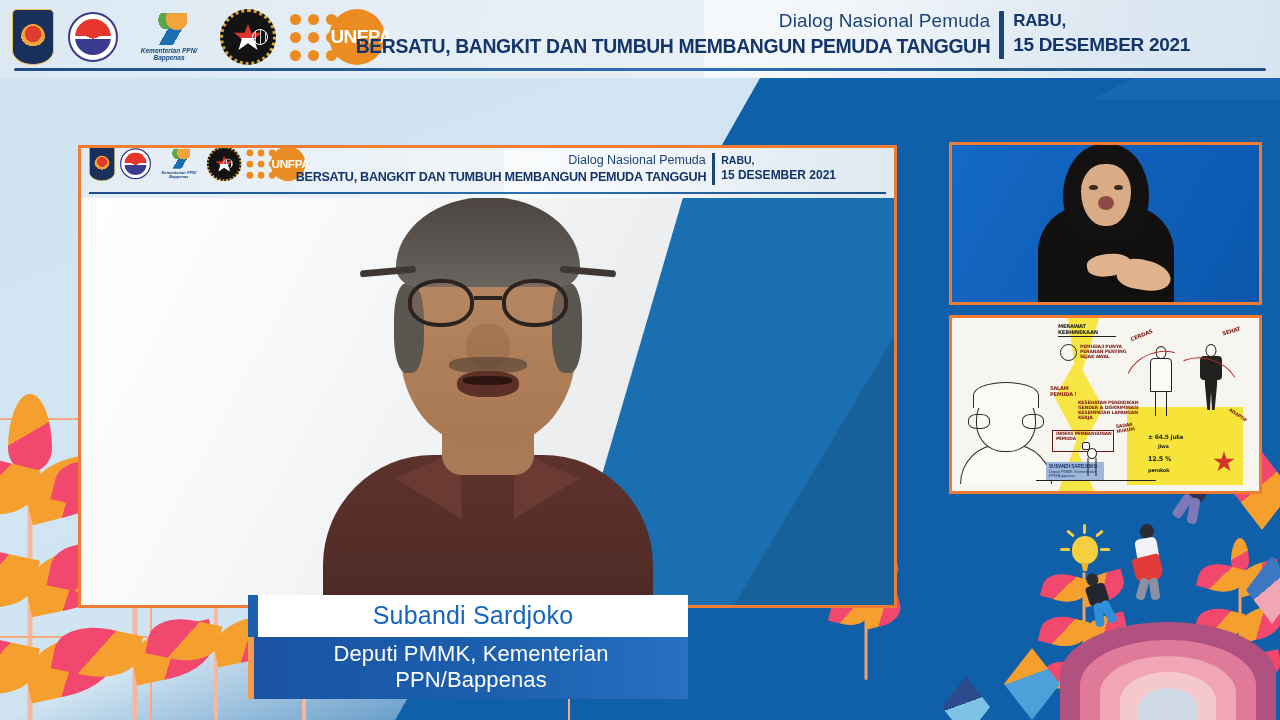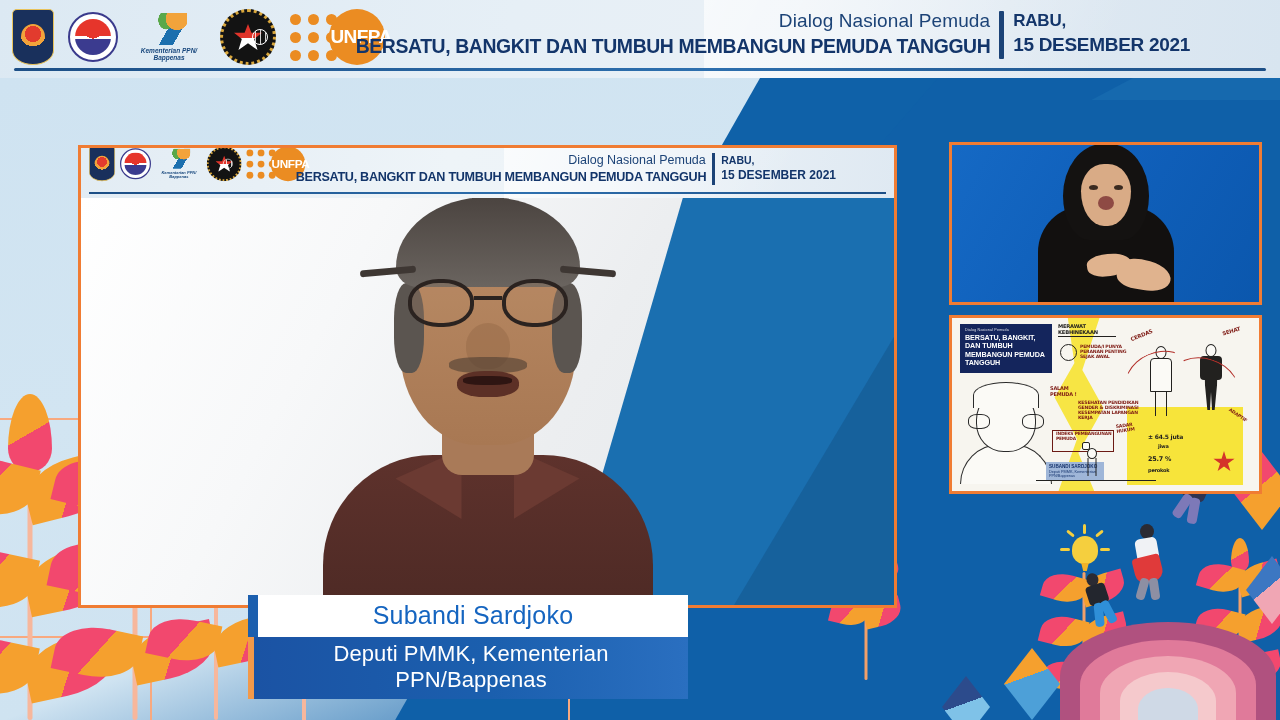--- a/index.html
+++ b/index.html
@@ -777,24 +777,20 @@
       <div class="ip-hand a"></div>
       <div class="ip-hand b"></div>
     </div>
   </div>
 
   <div class="tile tile-graphic">
     <div class="gr-canvas">
       <div class="gr-yellow-river"></div>
       <div class="gr-yellow-block"></div>
 
-      <div class="gr-title">
-        <div class="kicker">Dialog Nasional Pemuda</div>
-        <div class="main">BERSATU, BANGKIT, DAN TUMBUH MEMBANGUN PEMUDA TANGGUH</div>
-      </div>
 
       <div class="gr-portrait">
         <div class="gr-shoulders"></div>
         <div class="gr-face"></div>
         <div class="gr-hair"></div>
         <div class="gr-glass l"></div>
         <div class="gr-glass r"></div>
       </div>
 
       <div class="gr-label">
@@ -832,21 +828,21 @@
         <div class="gp-legs" style="top:36px; height:30px; background:#22211f; width:13px; clip-path:polygon(0 0,100% 0,78% 100%,58% 100%,50% 40%,42% 100%,22% 100%);"></div>
       </div>
       <div class="gr-person" style="left:128px; top:124px; width:24px; height:46px;">
         <div class="gp-head" style="border:1.2px solid #22211f; background:#fbfaf6; width:10px; height:11px; top:6px;"></div>
         <div class="gp-body" style="top:16px; border-left:1.2px solid #22211f; border-right:1.2px solid #22211f; height:18px; width:9px;"></div>
         <div style="position:absolute; left:2px; top:0; width:8px; height:8px; border:1.2px solid #22211f; border-radius:2px; background:#fbfaf6;"></div>
       </div>
 
       <div class="hw dark" style="left:196px; top:116px; font-size:6px;">± 64.5 juta</div>
       <div class="hw dark" style="left:206px; top:126px; font-size:5px;">jiwa</div>
-      <div class="hw dark" style="left:196px; top:138px; font-size:6.4px;">25.7 %</div>
+      <div class="hw dark" style="left:196px; top:138px; font-size:6.4px;">12.5 %</div>
       <div class="hw dark" style="left:196px; top:150px; font-size:5px;">perokok</div>
 
       <div class="gr-star"></div>
       <div class="gr-baseline"></div>
       <div class="gr-swoosh" style="left:172px; top:34px; width:70px; height:56px; transform:rotate(-24deg);"></div>
       <div class="gr-swoosh" style="left:214px; top:40px; width:74px; height:60px; transform:rotate(18deg);"></div>
     </div>
   </div>
 
 </div>

